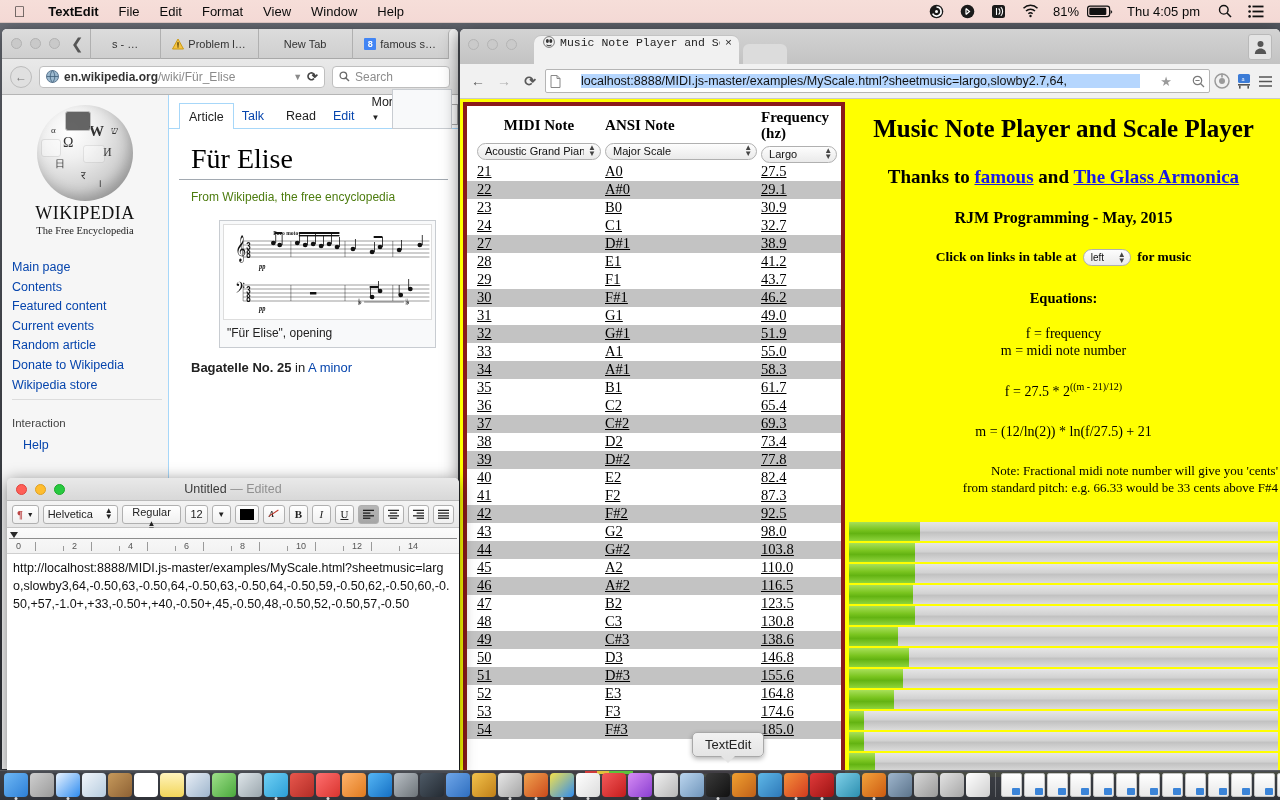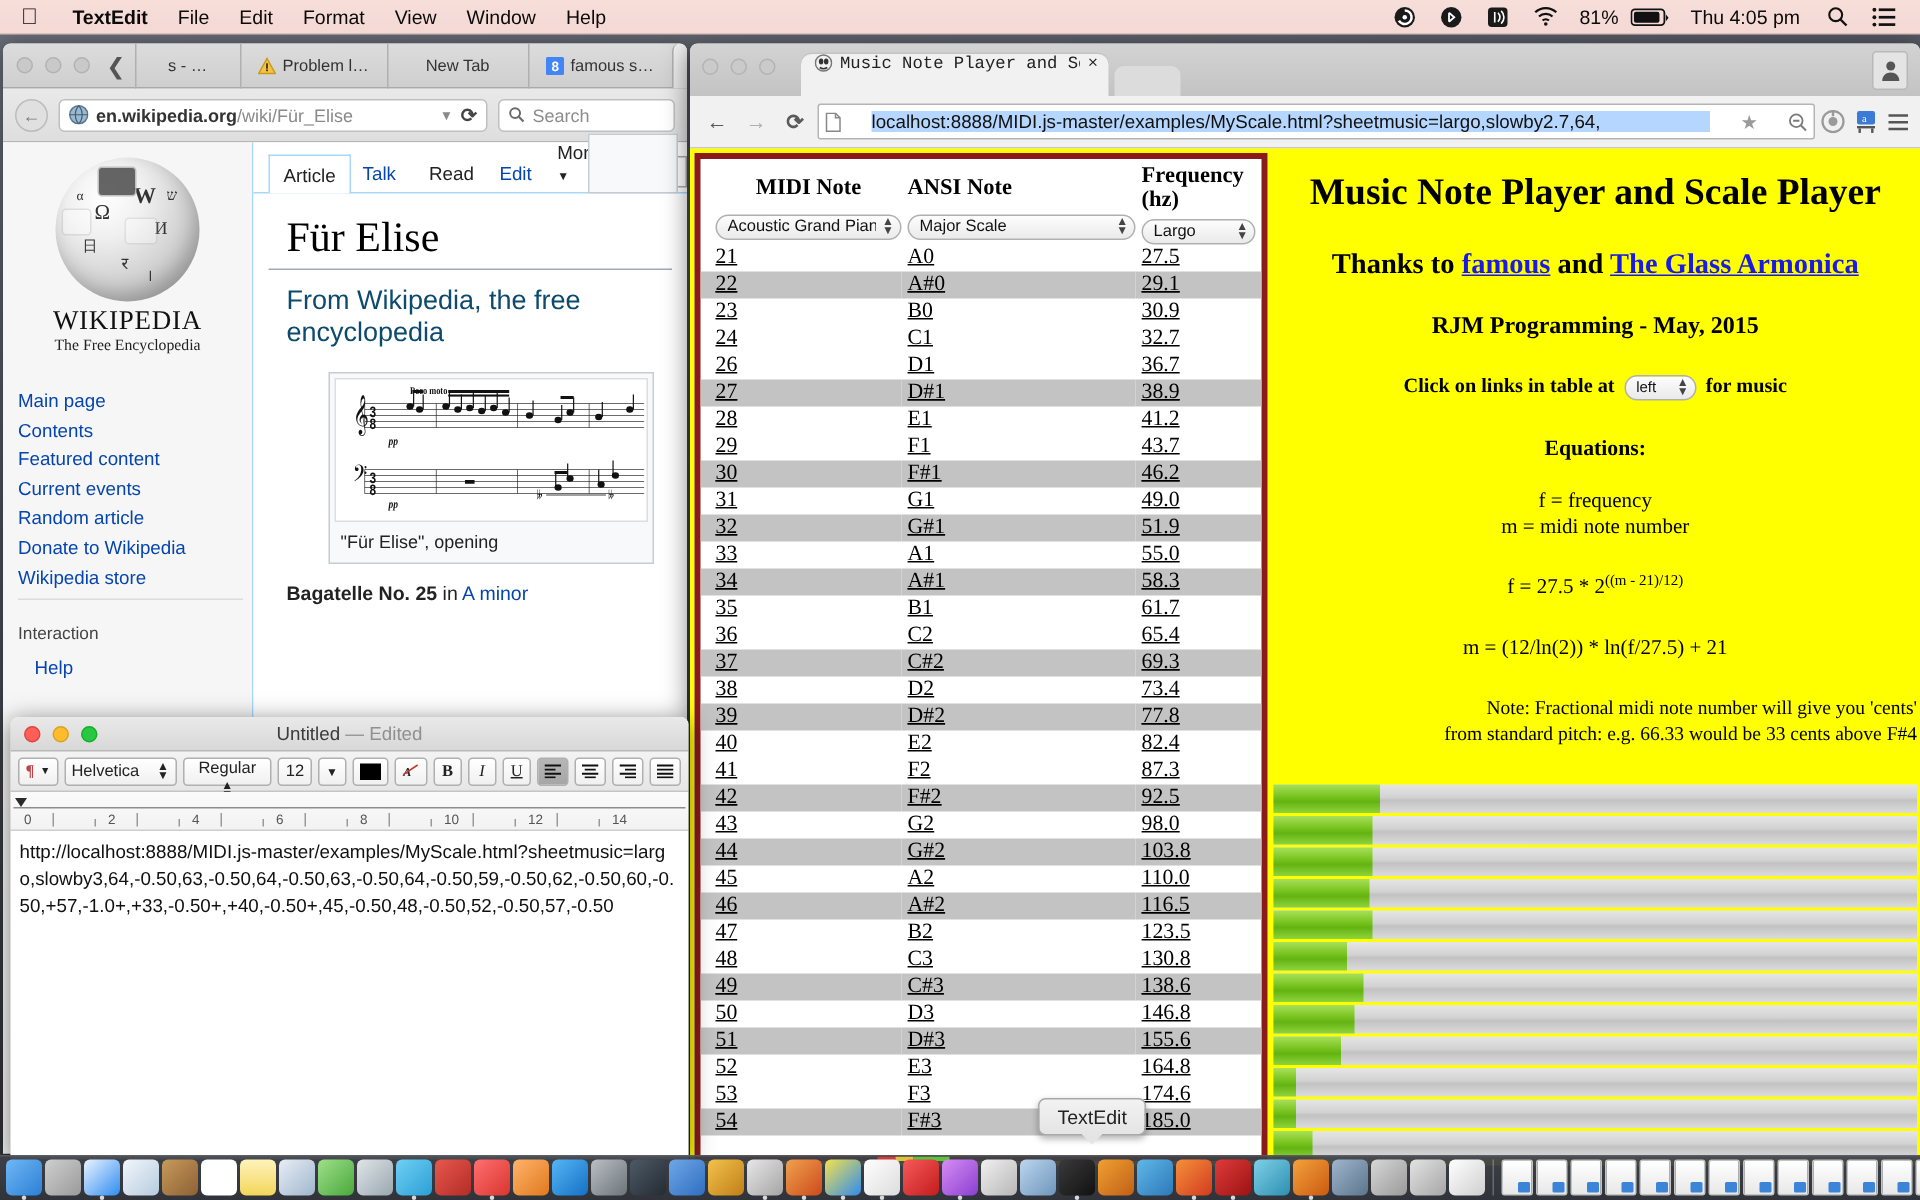--- a/index.html
+++ b/index.html
@@ -117,21 +117,21 @@
         background: #f8fcff; margin-right:-1px;}
   .wt.sel { color: #222; background: #fff; border-color: #a7d7f9; position: relative; top: 1px; }
   .wt.plain { border: none; background: transparent; color:#222; }
   .wt.lnk { border: none; background: transparent;}
   .wiki-searchbox { margin-left: auto; width: 86px; height: 21px; border: 1px solid #aaa;
                     background:#fff; font-size: 12px; color:#666; padding: 2px 5px; margin-bottom: 3px;}
   .art-title {
     font-family: "Liberation Serif", serif; font-size: 28px; color: #000;
     padding: 14px 12px 4px 12px; border-bottom: 1px solid #a2a9b1; margin: 0 10px;
   }
-  .art-sub { font-size: 18px; color: #0c4a6e; padding: 10px 22px; }
+  .art-sub { font-size: 12px; color: #4d7c0f; padding: 10px 22px; }
   .thumb {
     margin: 6px 22px 0 50px; border: 1px solid #c8ccd1; background: #f8f9fa; padding: 3px;
   }
   .staffbox { background: #fff; border: 1px solid #ddd; height: 96px; position: relative; overflow: hidden; }
   .thumb-cap { font-size: 12px; color: #222; padding: 6px 4px 4px; }
   .art-p { font-size: 13px; color:#222; padding: 12px 22px 0; }
   .art-p b { font-weight: bold; }
   .art-p a { color:#0645ad; text-decoration:none;}
   .infobox-stub { position:absolute; right: 6px; width: 60px; height: 40px; border:1px solid #c8ccd1; background:#f8f9fa;}
 
@@ -750,25 +750,20 @@
               <tr class="">
                 <td class="c-midi"><a href="#">23</a></td>
                 <td class="c-ansi"><a href="#">B0</a></td>
                 <td class="c-freq"><a href="#">30.9</a></td>
               </tr>
               <tr class="">
                 <td class="c-midi"><a href="#">24</a></td>
                 <td class="c-ansi"><a href="#">C1</a></td>
                 <td class="c-freq"><a href="#">32.7</a></td>
               </tr>
-              <tr class="">
-                <td class="c-midi"><a href="#">26</a></td>
-                <td class="c-ansi"><a href="#">D1</a></td>
-                <td class="c-freq"><a href="#">36.7</a></td>
-              </tr>
               <tr class="alt">
                 <td class="c-midi"><a href="#">27</a></td>
                 <td class="c-ansi"><a href="#">D#1</a></td>
                 <td class="c-freq"><a href="#">38.9</a></td>
               </tr>
               <tr class="">
                 <td class="c-midi"><a href="#">28</a></td>
                 <td class="c-ansi"><a href="#">E1</a></td>
                 <td class="c-freq"><a href="#">41.2</a></td>
               </tr>

